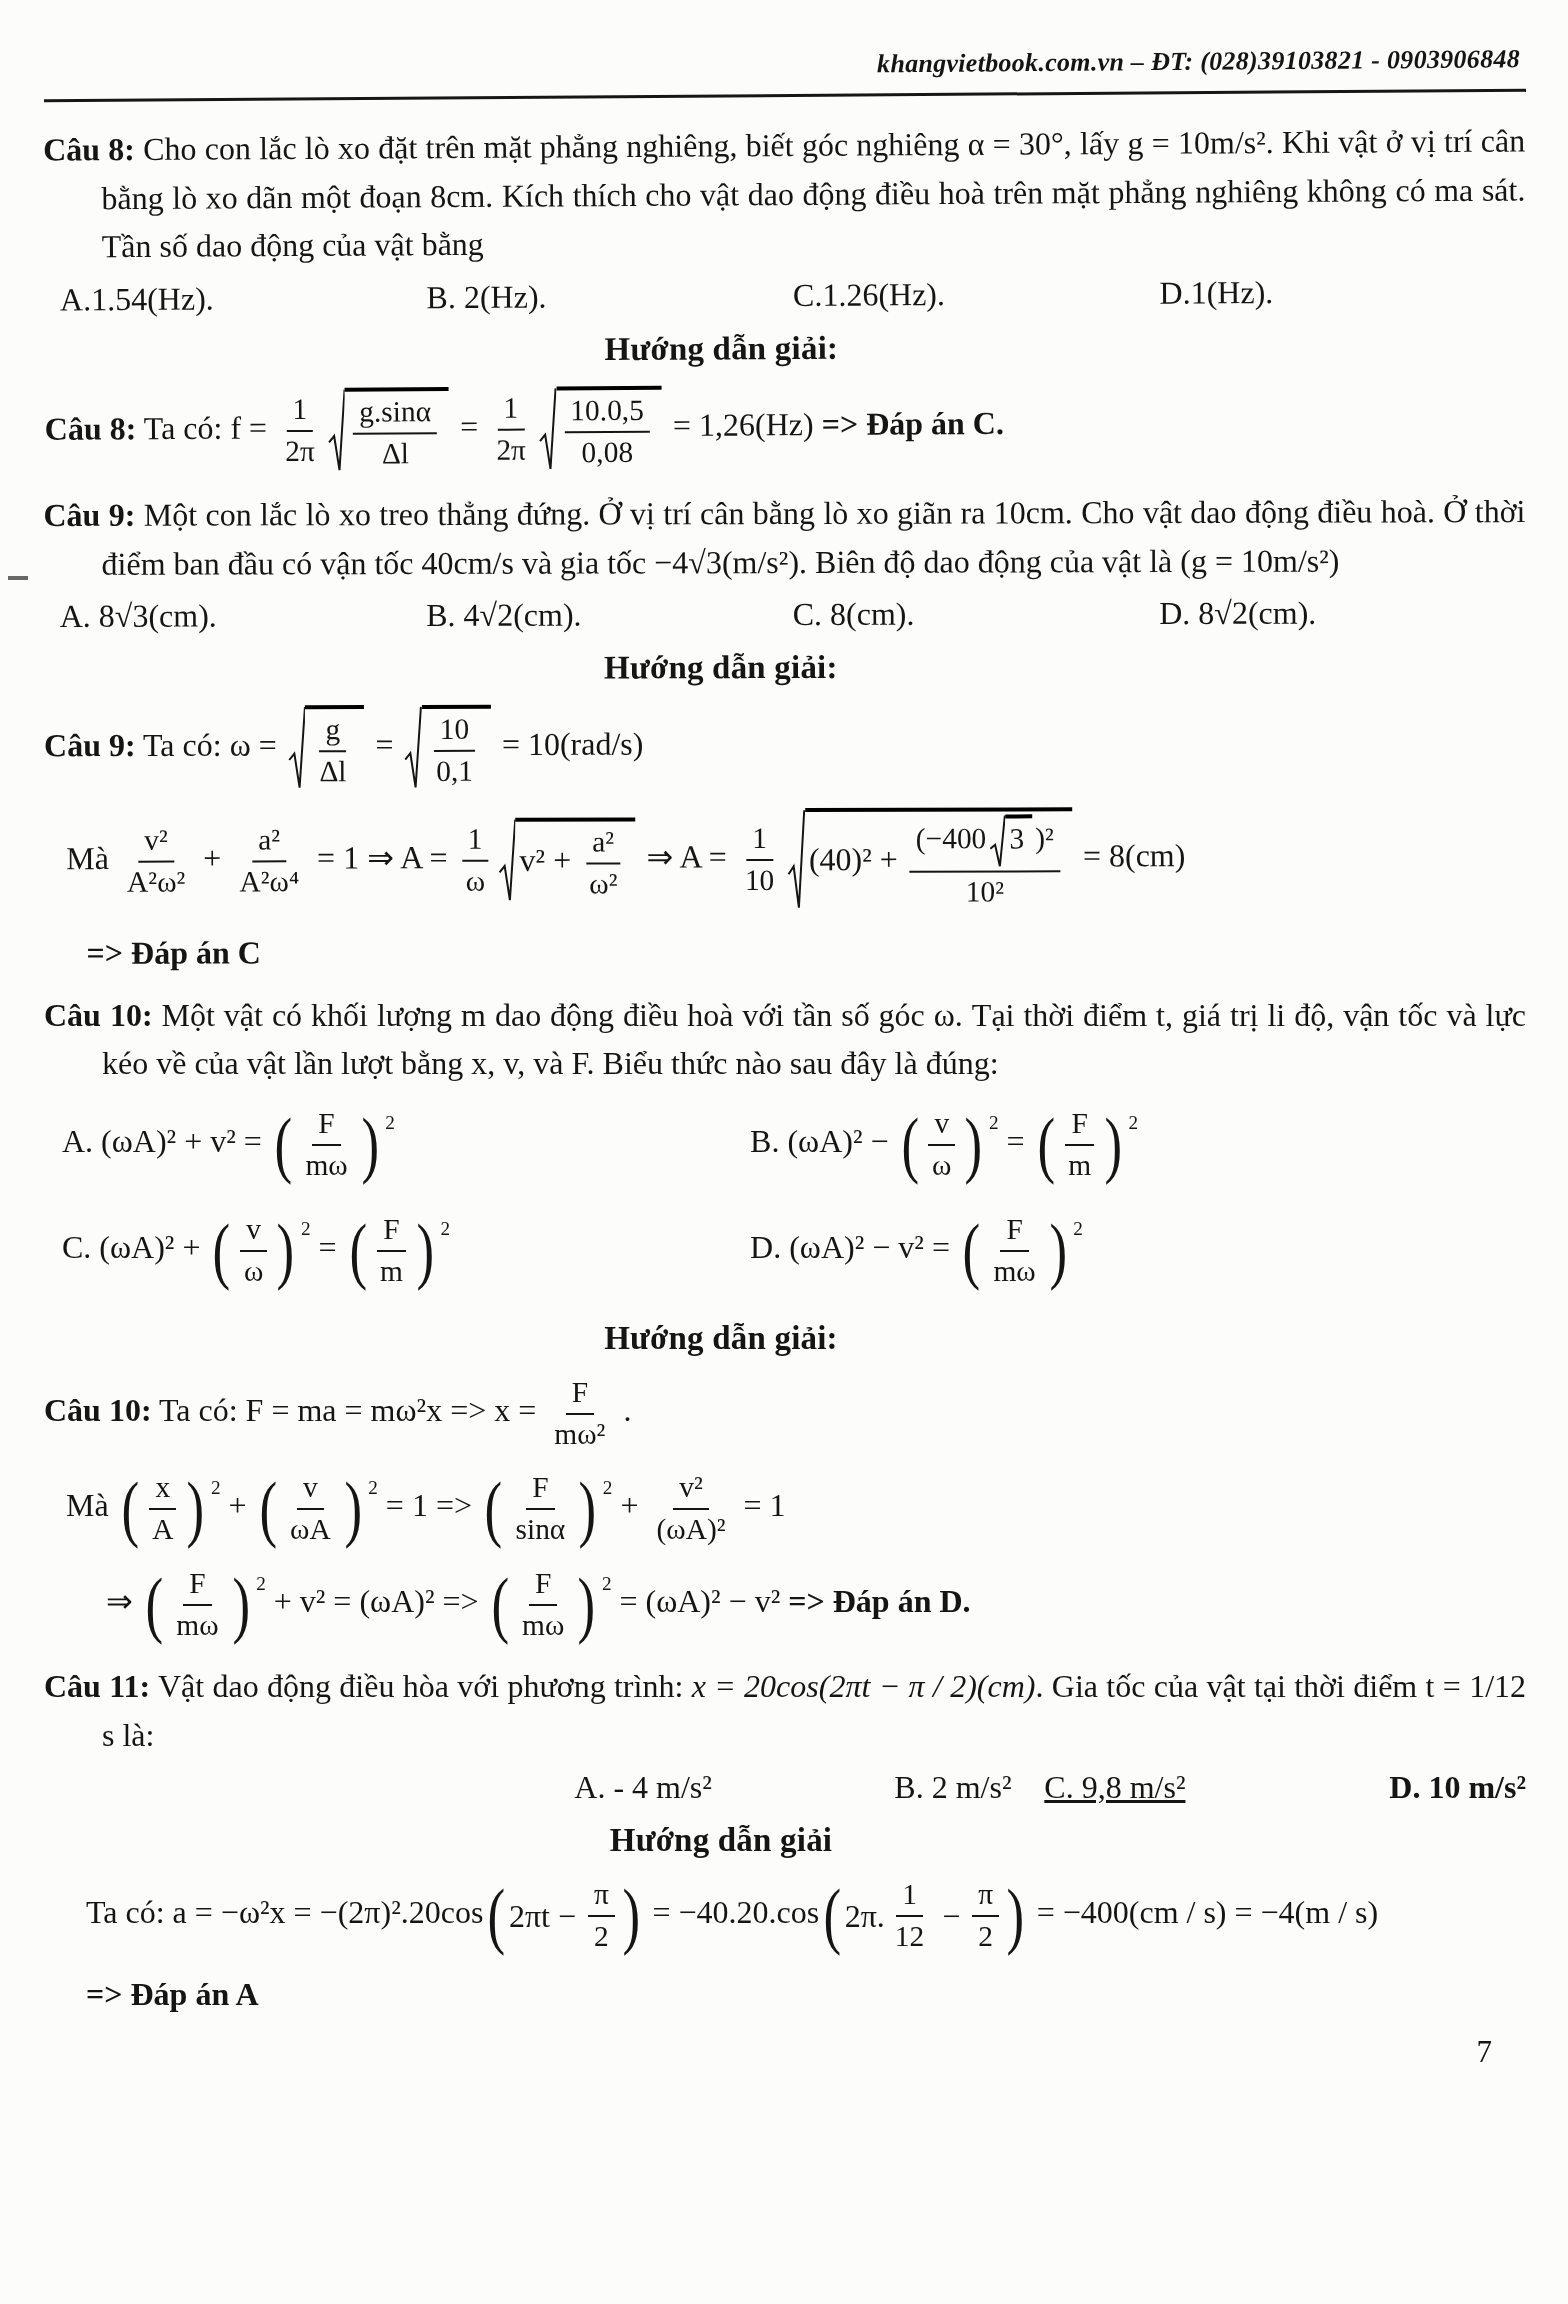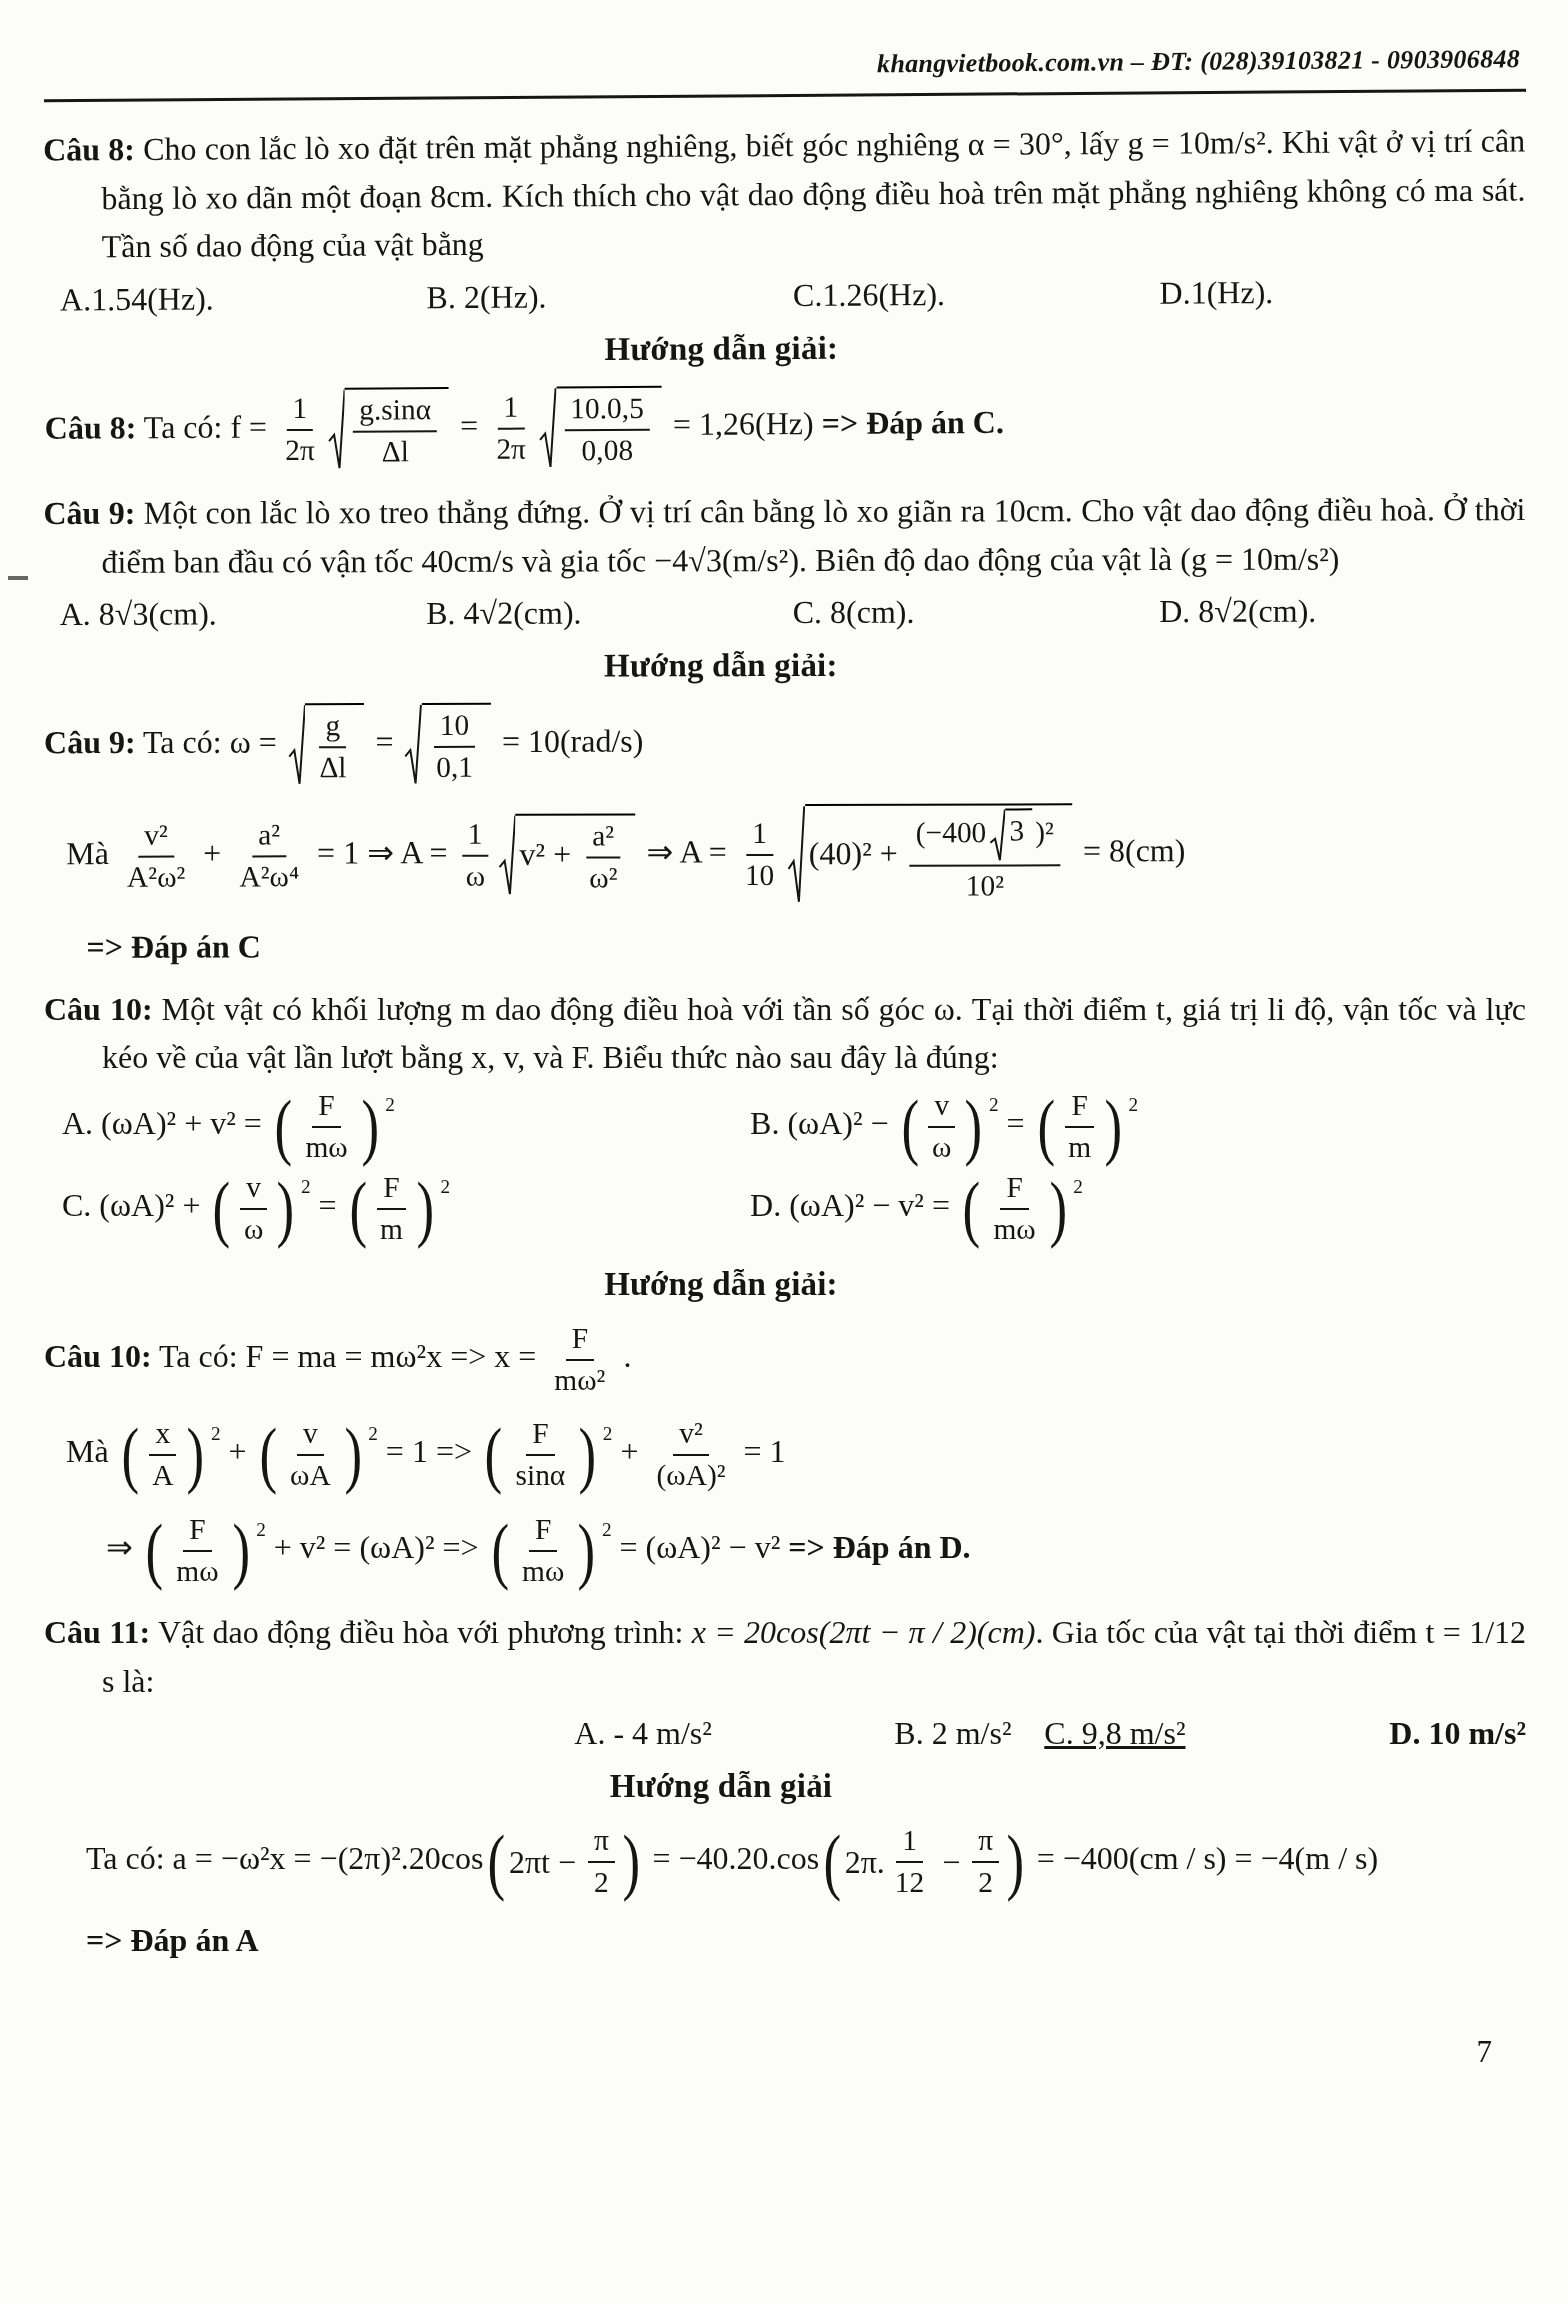--- a/index.html
+++ b/index.html
@@ -41,29 +41,29 @@
   .pl3 { padding-left:62px; }
   .fbold { font-weight:bold; }
 
   .frac { display:inline-flex; flex-direction:column; align-items:center;
     vertical-align:middle; margin:0 4px; font-size:.92em; line-height:1.22; text-align:center; }
   .frac > .num { padding:0 6px 2px; border-bottom:2px solid #151515; }
   .frac > .den { padding:2px 6px 0; }
 
   .sqrt { display:inline-flex; align-items:stretch; vertical-align:middle; margin:0 3px; }
   .rsign { width:.55em; min-width:13px; height:auto; flex:none; }
-  .rbody { display:inline-block; border-top:2px solid #000000; padding:3px 8px 1px 4px; }
+  .rbody { display:inline-block; border-top:4px solid #000000; padding:3px 8px 1px 4px; }
 
   .pgroup { display:inline-flex; align-items:center; vertical-align:middle; margin:0 1px; }
   .pbody { display:inline-flex; align-items:center; white-space:pre; }
   .bigp { font-size:2.3em; font-weight:300; line-height:.95; display:inline-block; transform:scaleX(.72); }
   sup.msup { font-size:.6em; vertical-align:1.2em; line-height:0; margin-left:2px; }
 
   .options-grid { display:grid; grid-template-columns:47% 53%; margin:4px 0 0 18px; }
-  .options-grid .formula-line { margin:2px 0; }
+  .options-grid .formula-line { margin:14px 0; }
 
   .page-number { position:absolute; right:76px; top:2034px; font-size:31px; }
   .scan-mark { position:absolute; left:8px; top:576px; width:20px; height:4px; background:#2a2a2a; opacity:.7; }
 </style>
 </head>
 <body>
 
 <div class="page">
 
   <div class="header-line">khangvietbook.com.vn – ĐT: (028)39103821 - 0903906848</div>

